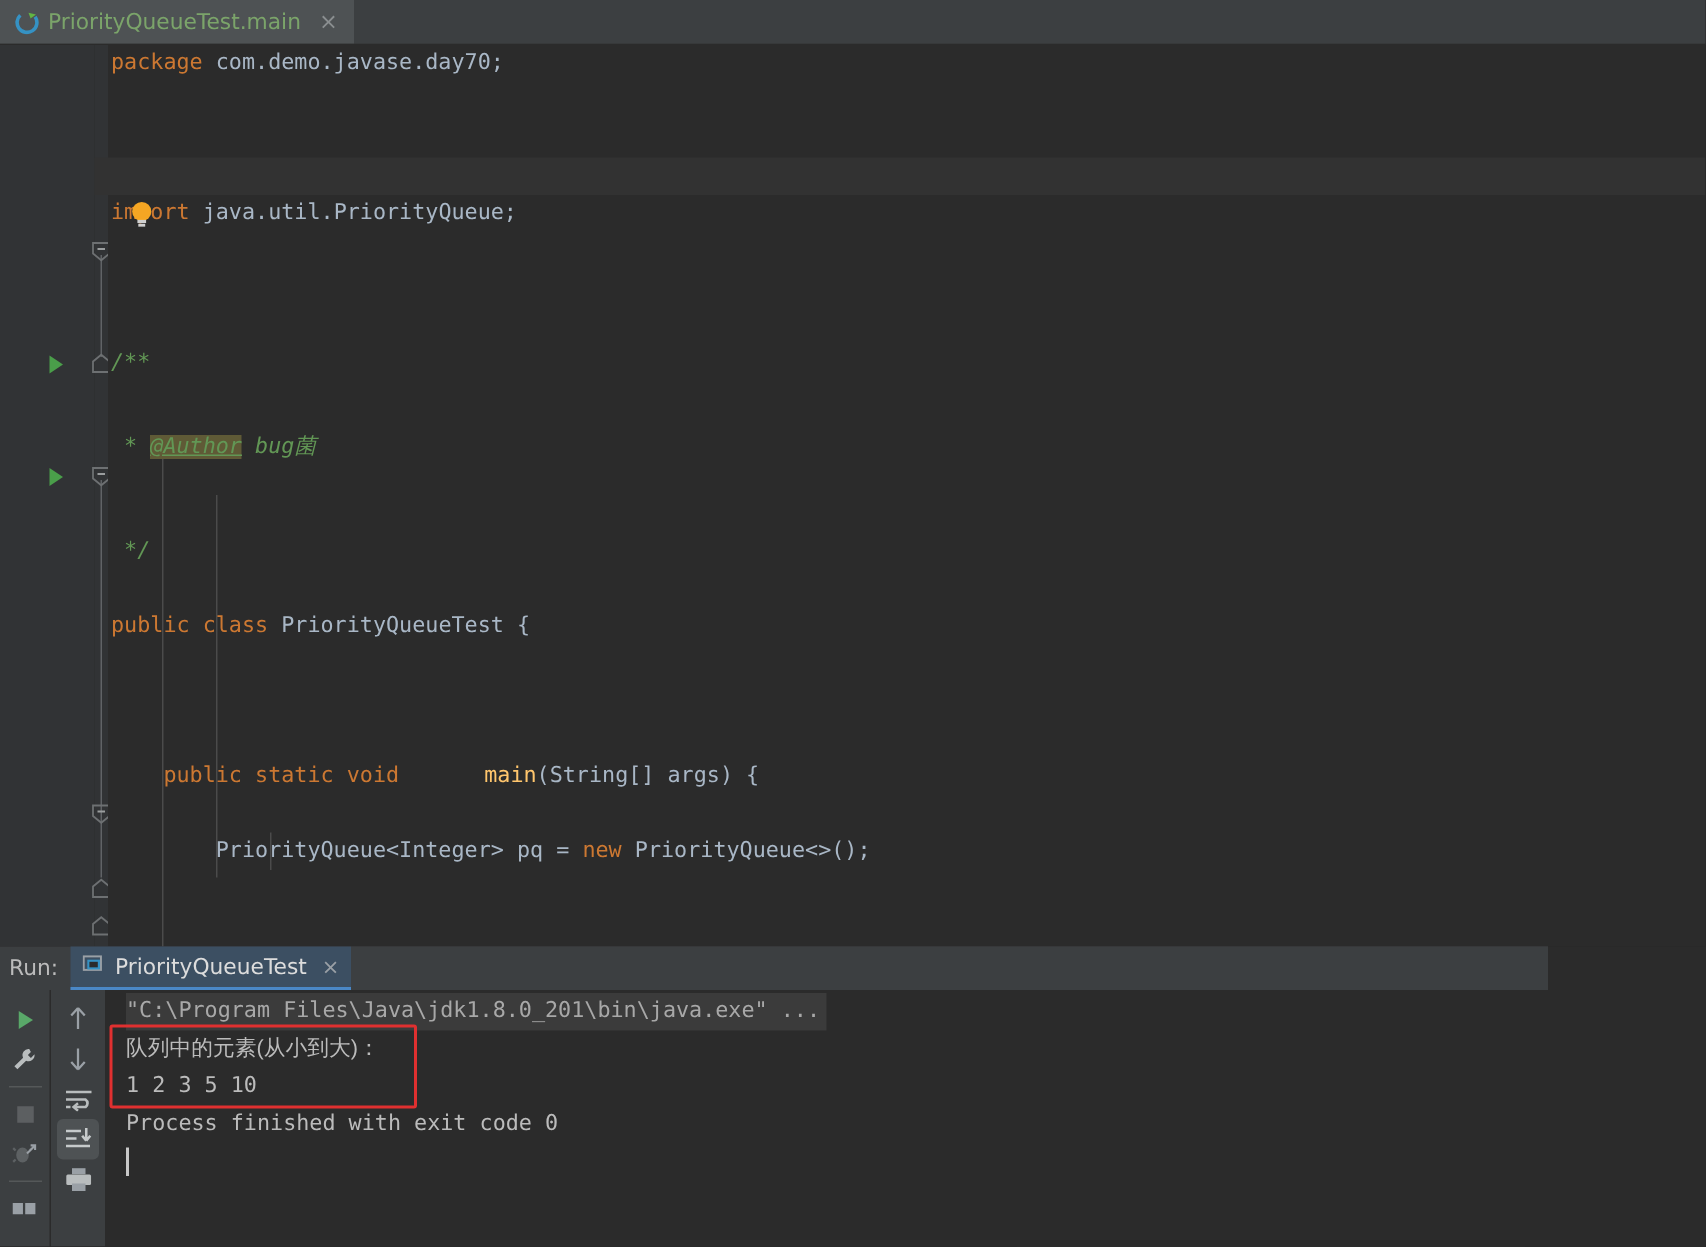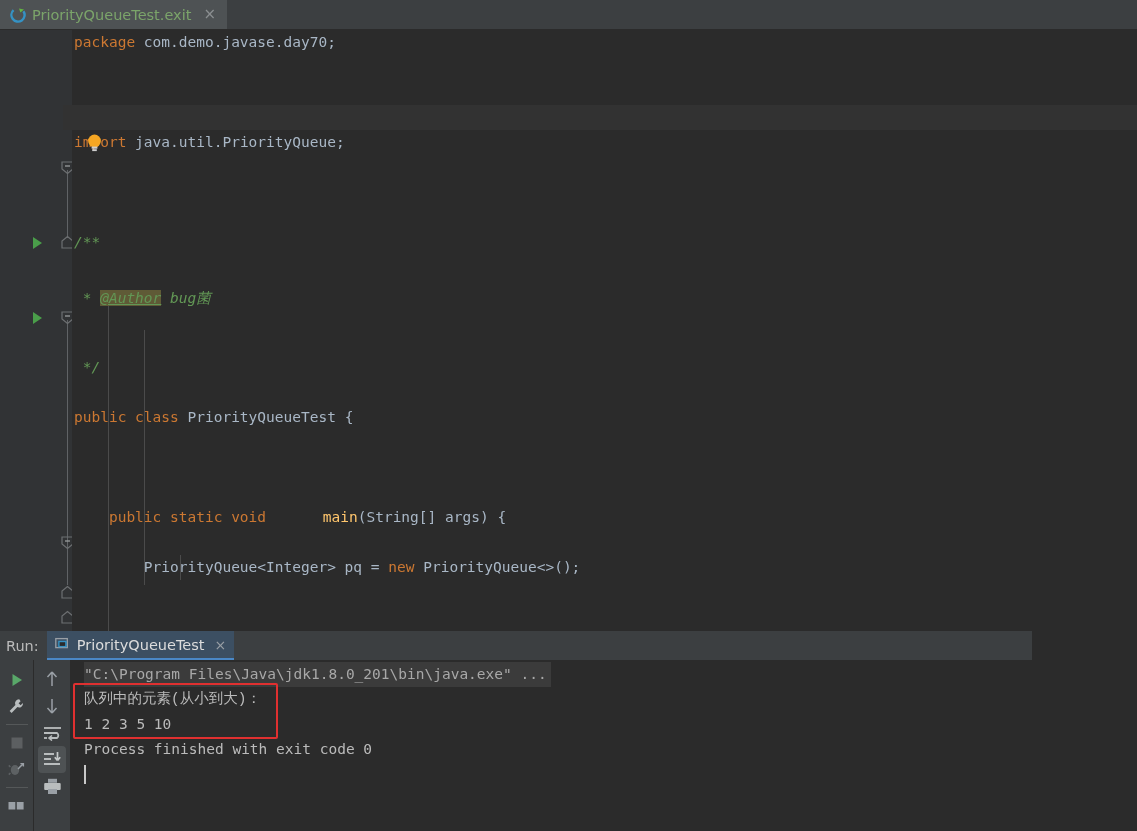--- a/index.html
+++ b/index.html
@@ -125,36 +125,36 @@
   }
   .cline { height: 25px; line-height: 25px; white-space: pre; padding-left: 12px; }
   .cline.cmd { background: #3b3b3b; color: #a8a8a8; display: inline-block; padding-right: 4px; }
   .cconsole-caret {
     position: absolute; left: 12px; top: 105px; width: 2px; height: 19px; background: #c8c8c8;
   }
   .redbox {
     position: absolute; left: 73px; top: 23px; width: 205px; height: 56px;
     border: 2px solid #e03030; border-radius: 2px; pointer-events: none;
   }
-  .cjk { font-family: Liberation Mono, monospace; }
+  .cjk { font-family: Liberation Sans, sans-serif; }
 </style>
 </head>
 <body>
 
 <div id="app">
 
   <div class="tabbar">
     <div class="tab">
       <span class="tab-icon">
         <svg width="16" height="16" viewBox="0 0 16 16">
           <circle cx="8" cy="8" r="6.6" fill="none" stroke="#3592c4" stroke-width="2.4" stroke-dasharray="30 12" transform="rotate(-35 8 8)"></circle>
           <path d="M9 1.5 L14 2.6 L10.4 5.4 Z" fill="#62b543"></path>
         </svg>
       </span>
-      <span>PriorityQueueTest.exit</span>
+      <span>PriorityQueueTest.main</span>
       <span class="tab-close">×</span>
     </div>
     <div class="tabbar-rest"></div>
   </div>
 
   <div class="editor">
 
     <div class="gutter"></div>
     <div class="fold-rail"></div>
 

